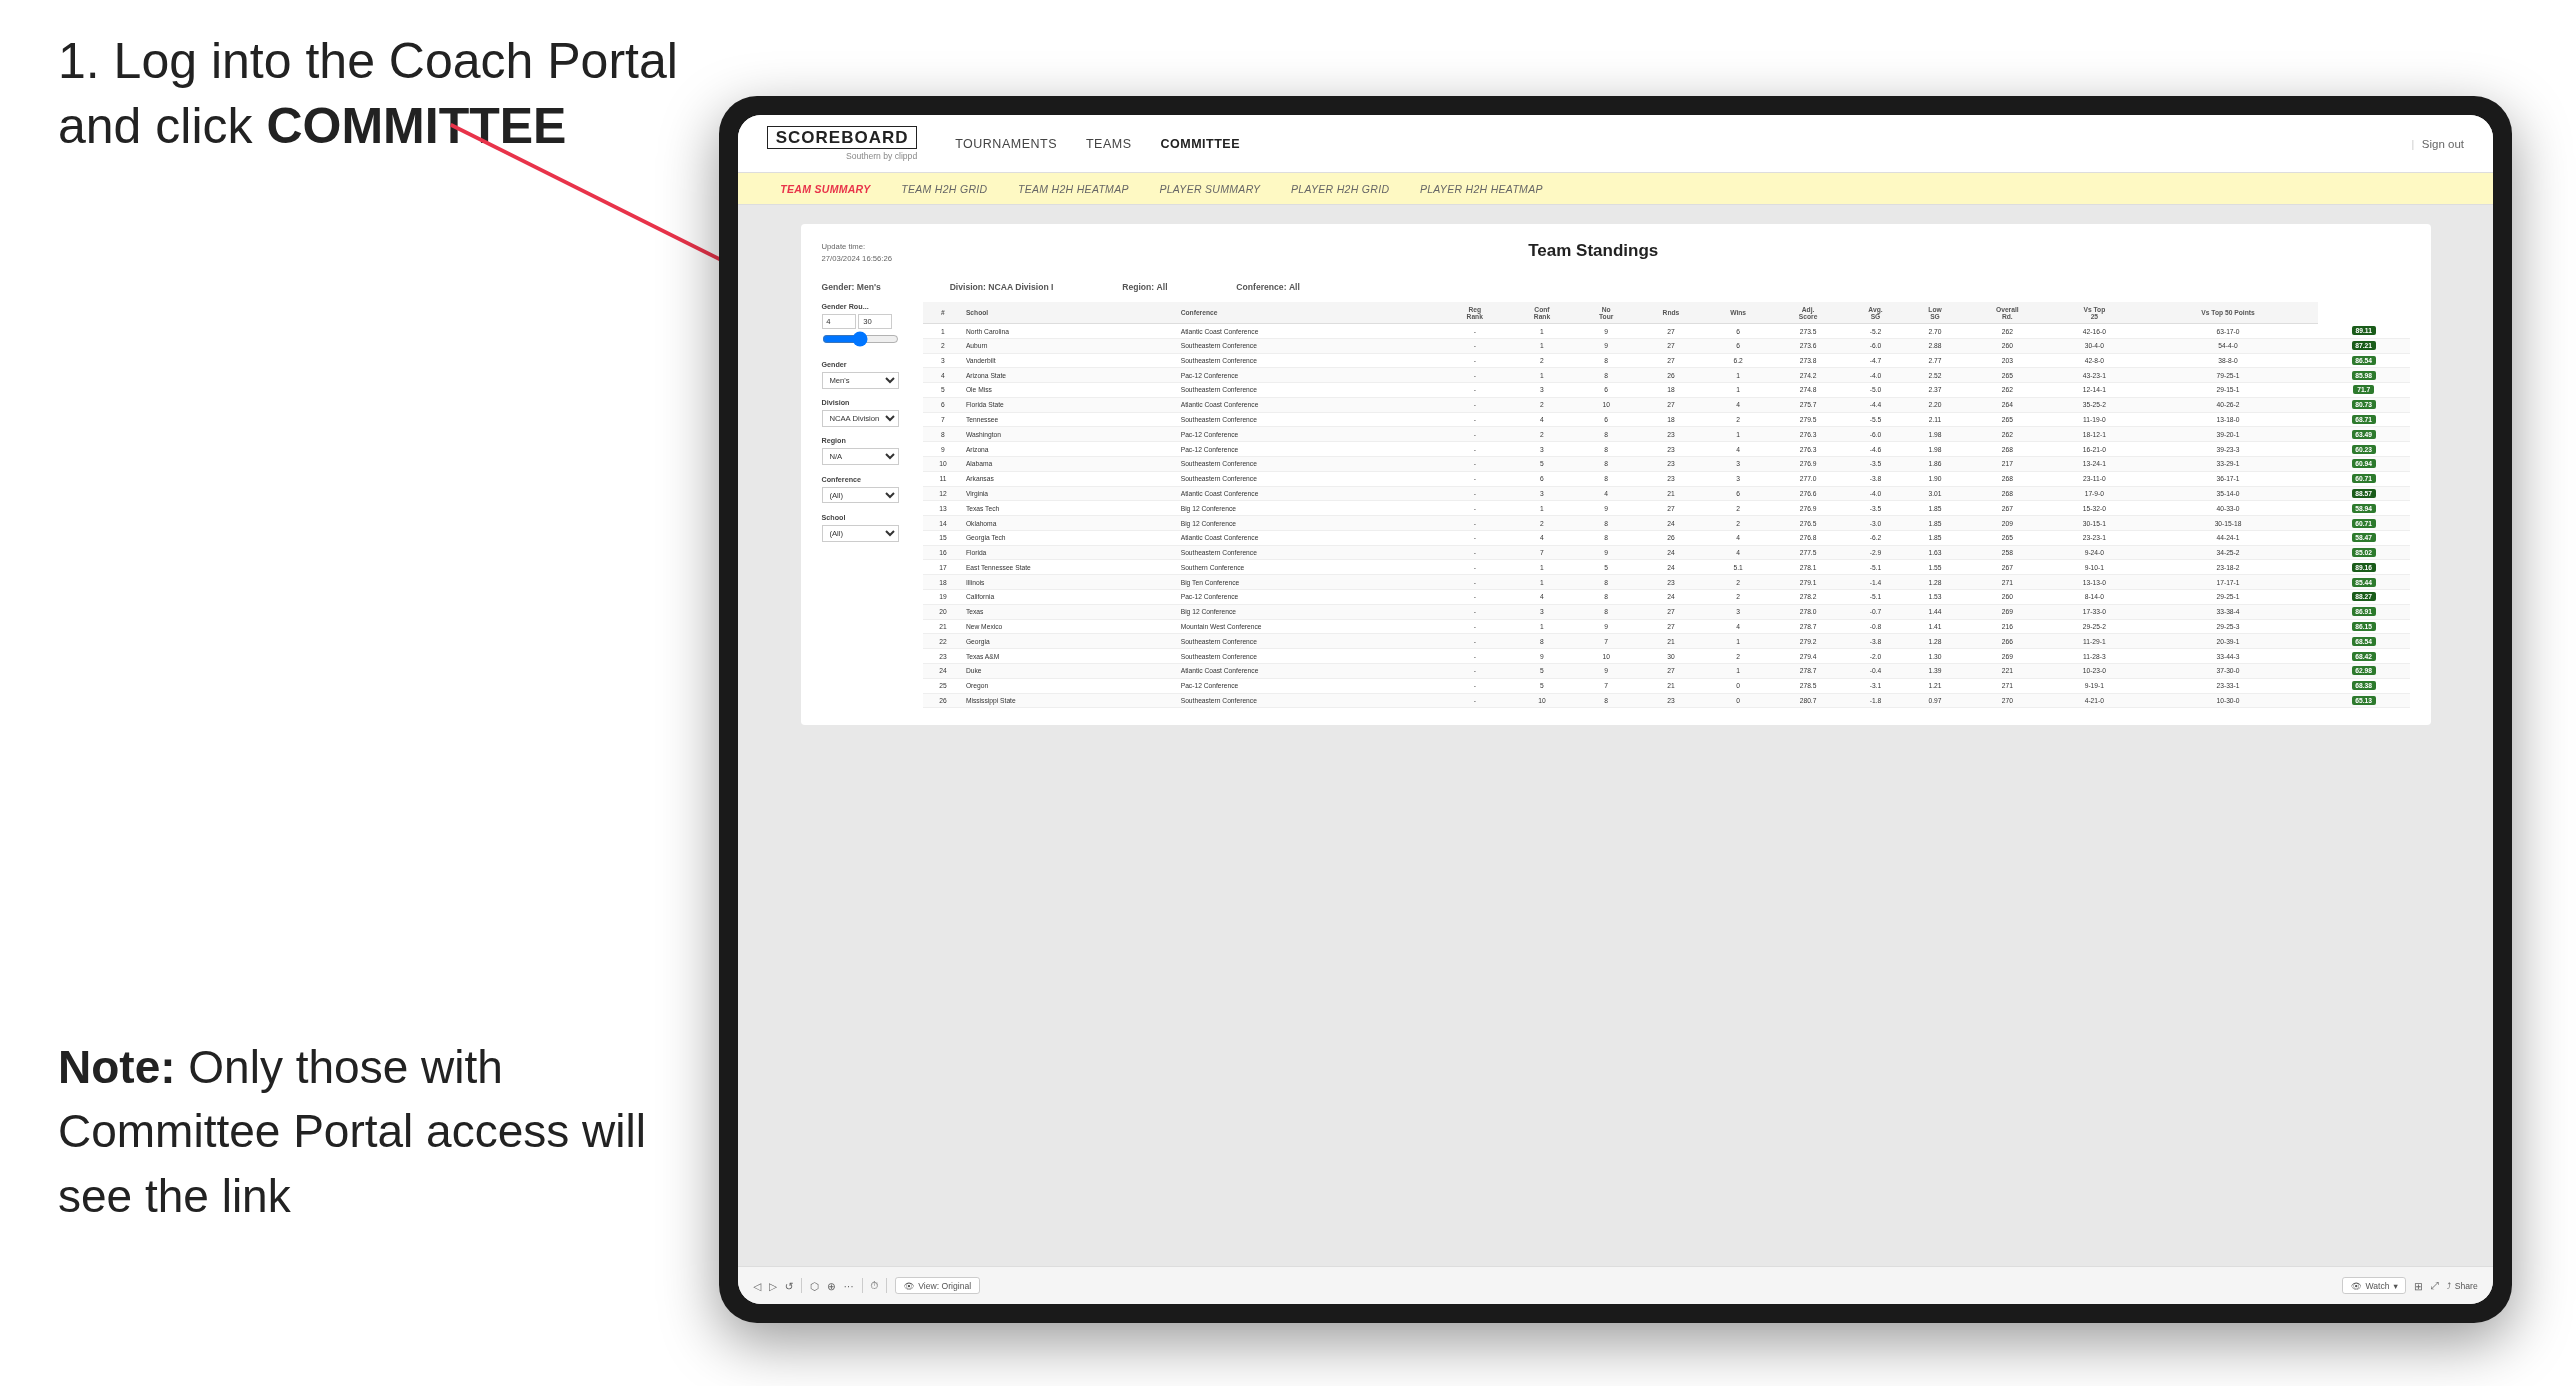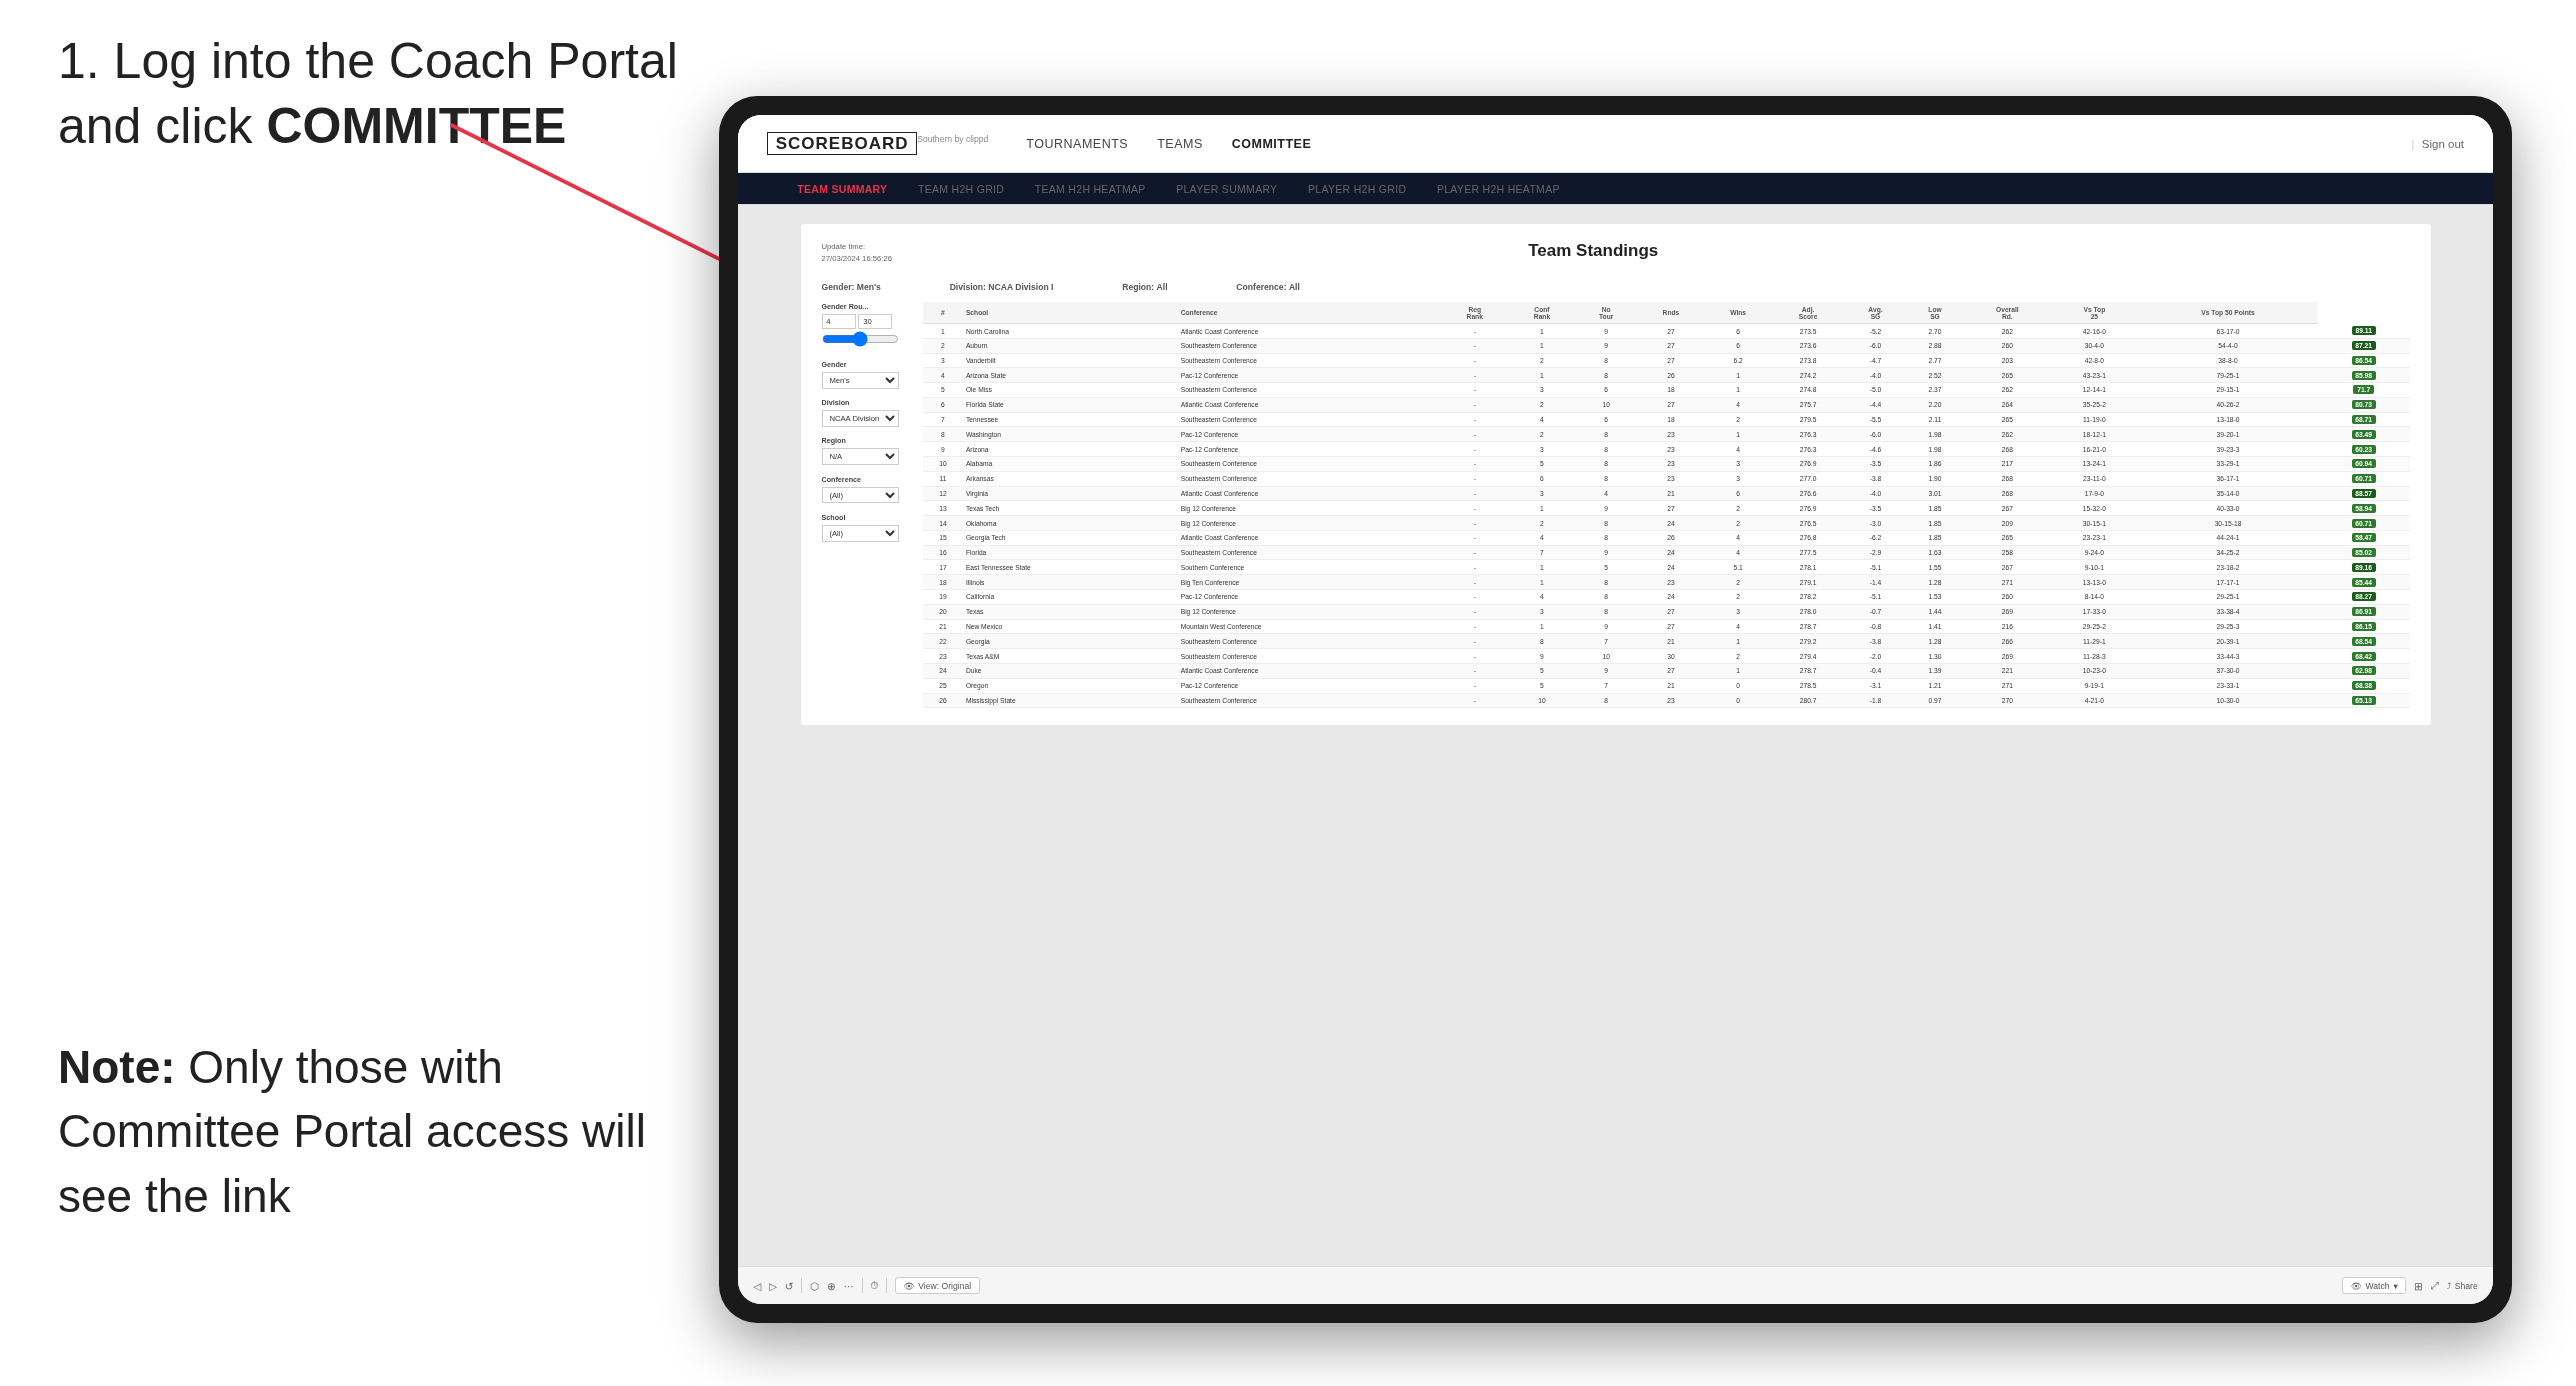--- a/index.html
+++ b/index.html
@@ -81,22 +81,22 @@
       padding: 0 29px;
       height: 58px;
       display: flex;
       align-items: center;
       gap: 38px;
       flex-shrink: 0;
     }
 
     .scoreboard-logo {
       display: flex;
-      flex-direction: row;
-      align-items: flex-start;
+      flex-direction: column;
+      align-items: flex-end;
     }
 
     .scoreboard-logo .logo-main {
       font-size: 17px;
       font-weight: 900;
       color: #222;
       letter-spacing: 1px;
       border: 1.9px solid #222;
       padding: 1.9px 7.7px;
       line-height: 1;
@@ -129,26 +129,27 @@
     }
 
     .sign-out {
       font-size: 11.5px;
       color: #666;
       cursor: pointer;
     }
 
     
     .sub-nav {
-      background: #0f172a;
+      background: #fef9c3;
       border-bottom: 1.9px solid #ddd;
-      padding: 0 44px;
+      padding: 0 27px;
       display: flex;
       gap: 0;
       flex-shrink: 0;
+      font-style: italic;
     }
 
     .sub-nav-item {
       font-size: 10.5px;
       color: #666;
       padding: 9.6px 15.3px;
       cursor: pointer;
       letter-spacing: 0.3px;
       text-transform: uppercase;
     }

